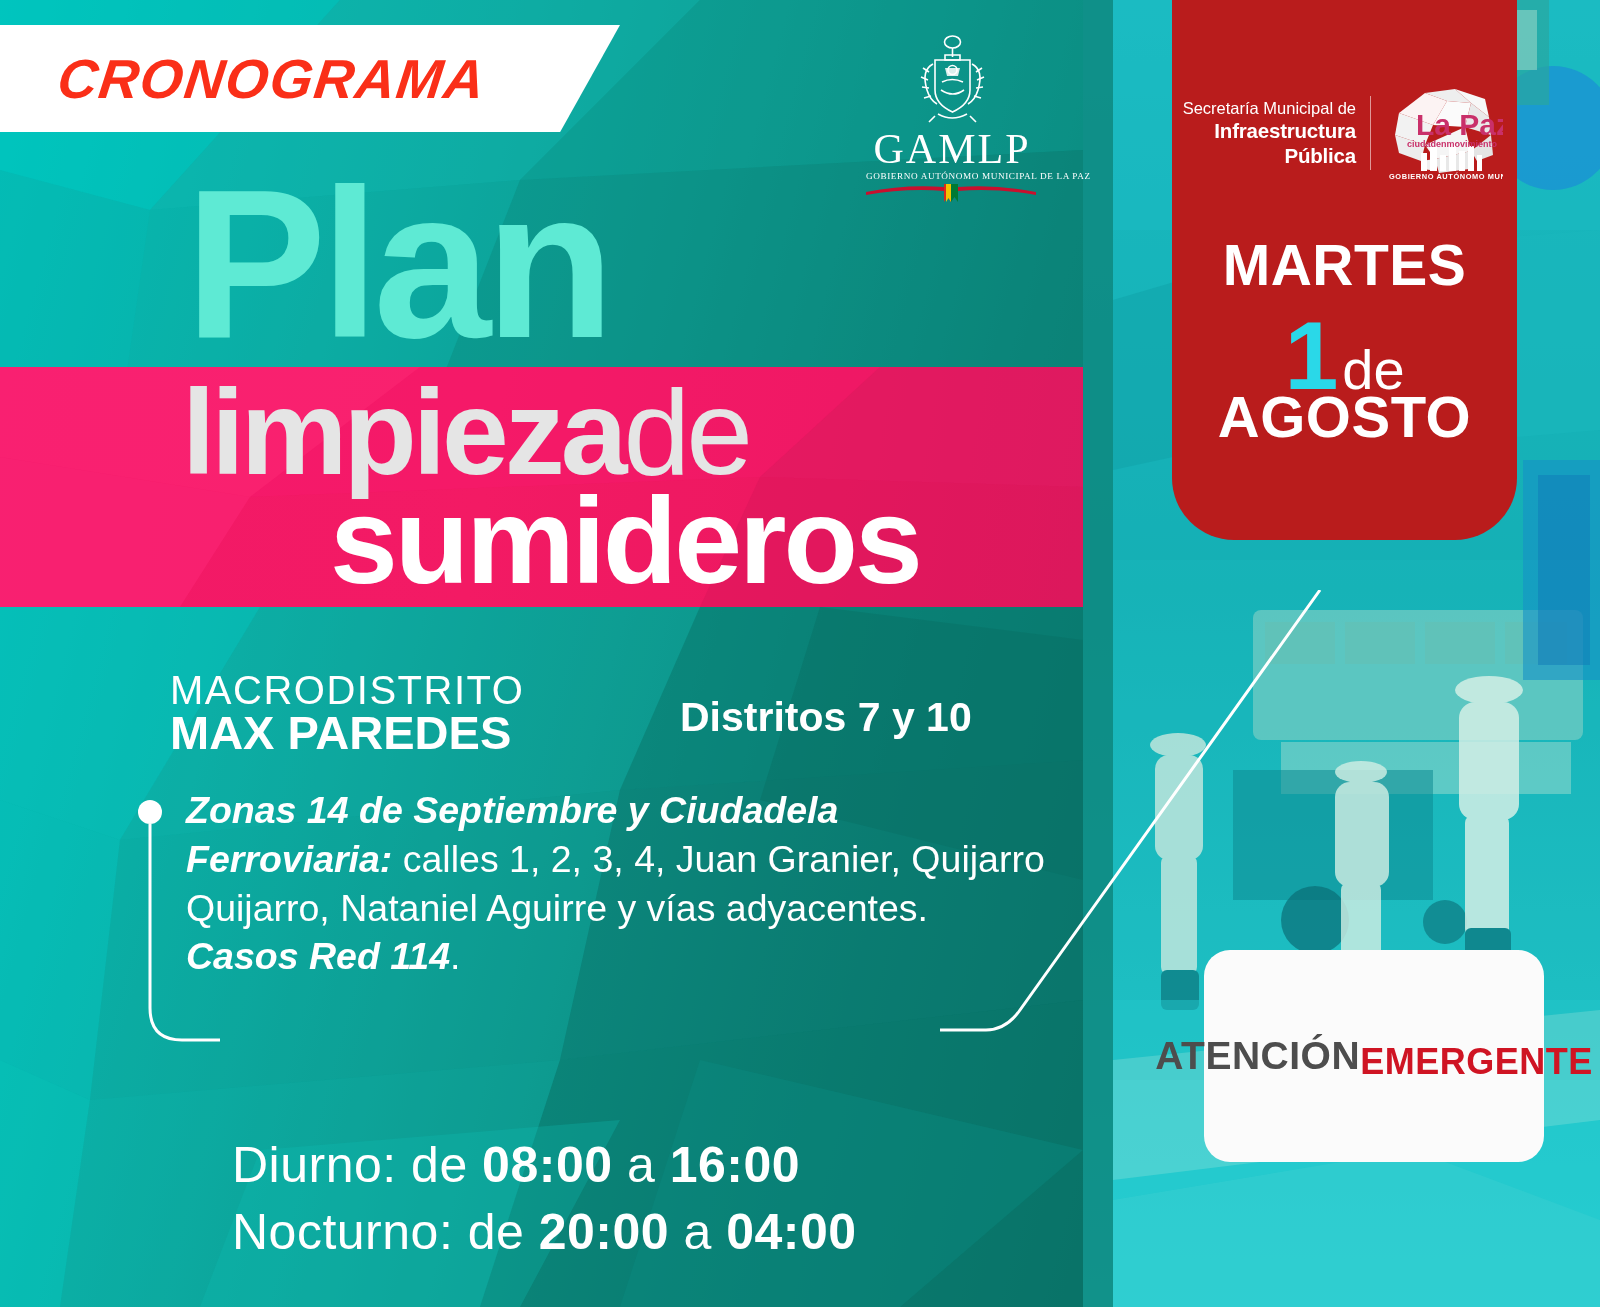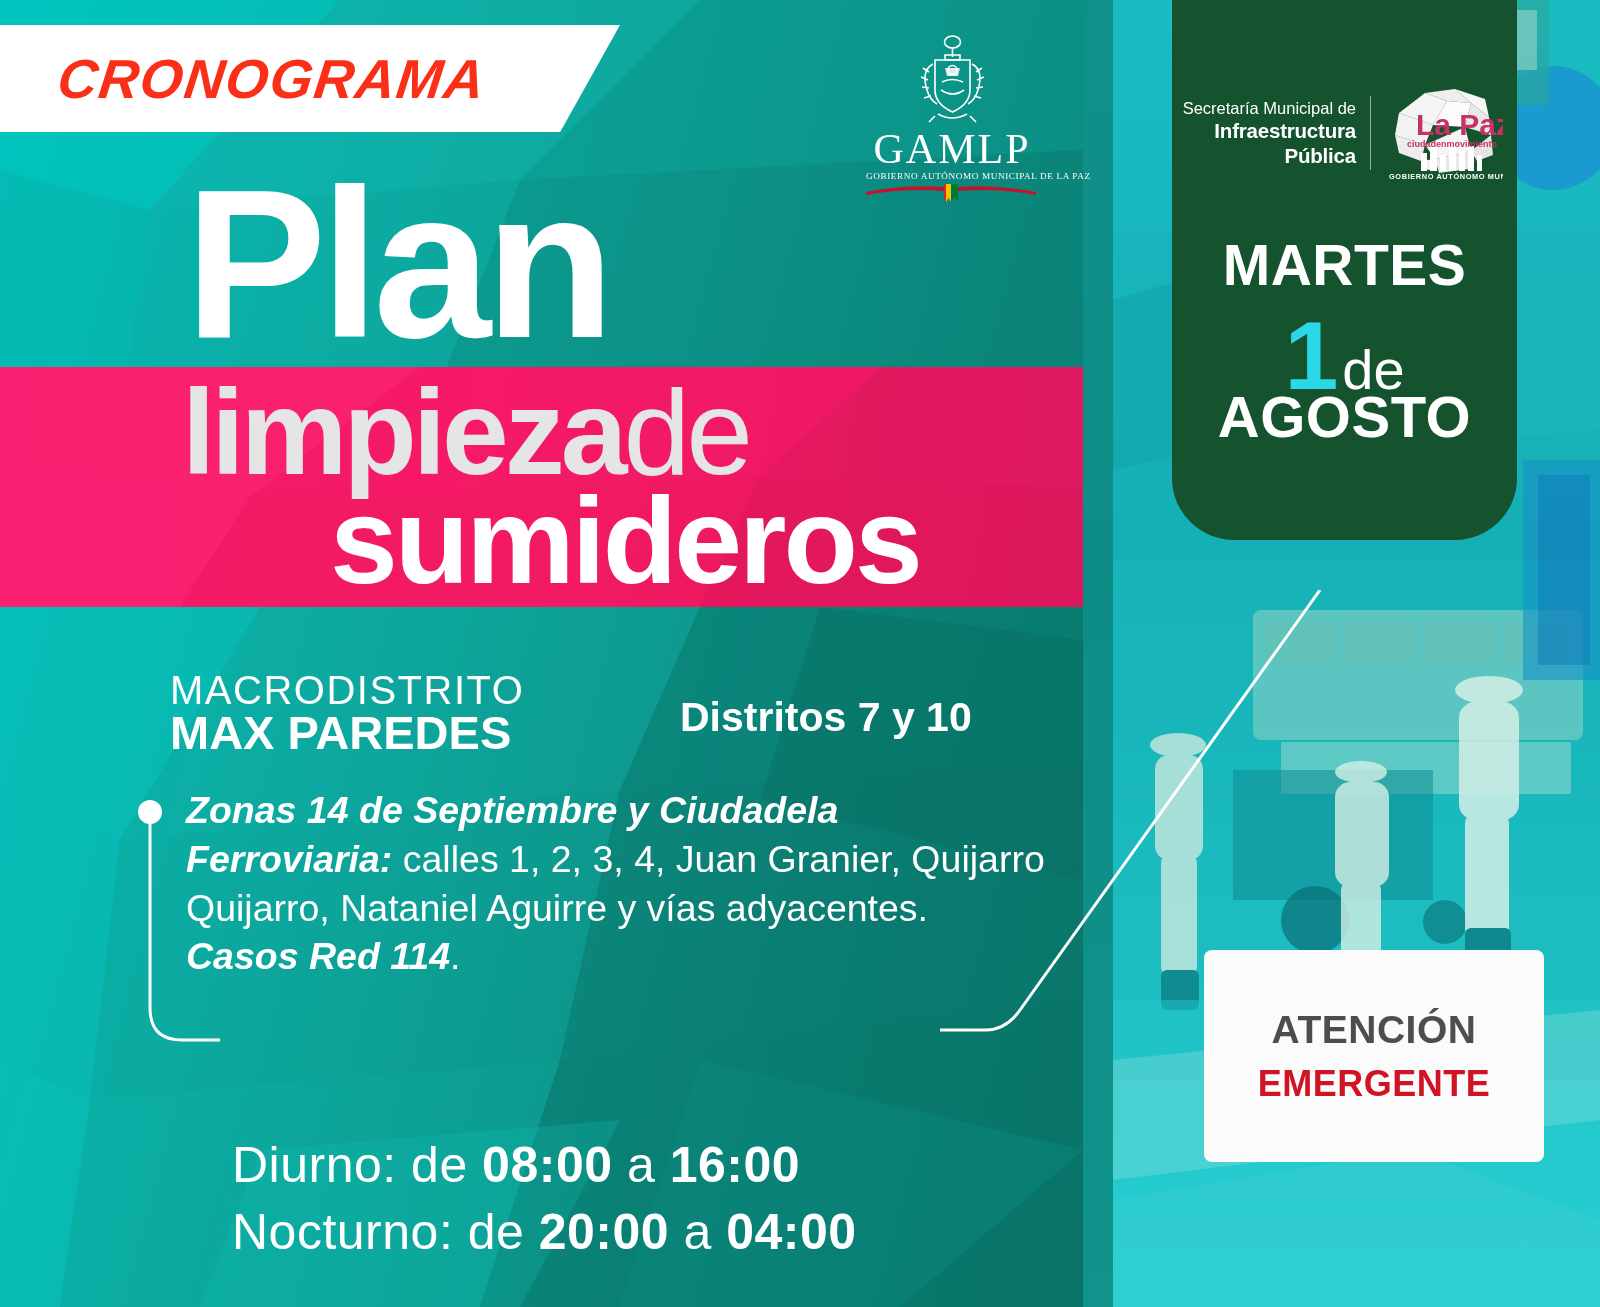--- a/index.html
+++ b/index.html
@@ -50,21 +50,21 @@
   
   .gamlp { position:absolute; left:866px; top:28px; width:172px; text-align:center; }
   .gamlp-shield { width:95px; height:102px; margin:0 auto; display:block; }
   .gamlp-word { color:#fff; font-family:"Liberation Serif", serif; font-size:42px; letter-spacing:2px; line-height:1.0; margin-top:-2px; }
   .gamlp-sub { color:#fff; font-family:"Liberation Serif", serif; font-size:9.2px; letter-spacing:0.6px; margin-top:1px; white-space:nowrap; }
   .gamlp-ribbon { width:170px; height:22px; margin-top:1px; display:block; }
 
   
   .title-plan {
     position:absolute; left:185px; top:171px;
-    color:#ffffff; font-size:212px; font-weight:bold;
+    color:#5eead4; font-size:212px; font-weight:bold;
     line-height:0.88; letter-spacing:-6px;
   }
   .pink-band {
     position:absolute; left:0; top:367px;
     width:1083px; height:240px;
     background:linear-gradient(100deg,#f4196c 0%,#f51a66 45%,#ec1861 75%,#e01a60 100%);
     overflow:hidden;
   }
   .pink-band .poly { position:absolute; left:0; top:0; width:100%; height:100%; }
   .title-lim {
@@ -110,21 +110,21 @@
     position:absolute; left:232px; top:1108px;
     color:#fff; font-size:50px; line-height:1.33; font-weight:300;
     letter-spacing:0.5px; white-space:nowrap;margin-top:24px;
   }
   .sched b { font-weight:bold; }
 
   
   .date-card {
     position:absolute; left:1172px; top:0;
     width:345px; height:540px;
-    background:#14532d;
+    background:#b91c1c;
     border-radius:0 0 62px 62px;
     text-align:center;
     color:#fff;
   }
   .sec-logo { position:absolute; left:1180px; top:78px; width:330px; height:110px; display:flex; align-items:center; }
   .sec-text { color:#fff; text-align:right; font-size:16.5px; line-height:1.22; width:176px; }
   .sec-text .b { font-weight:bold; font-size:20.5px; display:block; letter-spacing:-0.2px; }
   .sec-div { width:1px; height:74px; background:rgba(255,255,255,.55); margin:0 14px; }
   .lapaz-svg { width:118px; height:100px; }
 
@@ -132,22 +132,22 @@
   .day-line { position:absolute; left:0; top:300px; width:100%; font-size:0; }
   .day-num { color:#2ad8e8; font-size:97px; font-weight:bold; vertical-align:baseline; }
   .day-de { color:#fff; font-size:56px; font-weight:300; vertical-align:baseline; margin-left:4px; }
   .month { position:absolute; left:0; top:383px; width:100%; font-size:58px; font-weight:bold; letter-spacing:0.5px; }
 
   
   .aten-card {
     position:absolute; left:1204px; top:950px;
     width:340px; height:212px;
     background:#fbfbfb;
-    border-radius:8px;
-    display:flex; flex-direction:column; align-items:center; justify-content:center;
+    border-radius:26px;
+    display:flex; align-items:center; justify-content:center;
   }
   .aten-1 { color:#4d4d4d; font-size:39px; font-weight:bold; letter-spacing:0.5px; }
   .aten-2 { color:#cf1423; font-size:36px; font-weight:bold; letter-spacing:0.5px; margin-top:11px; }
 </style>
 </head>
 <body>
 
 <div id="poster">
 
   <div class="left-panel">

